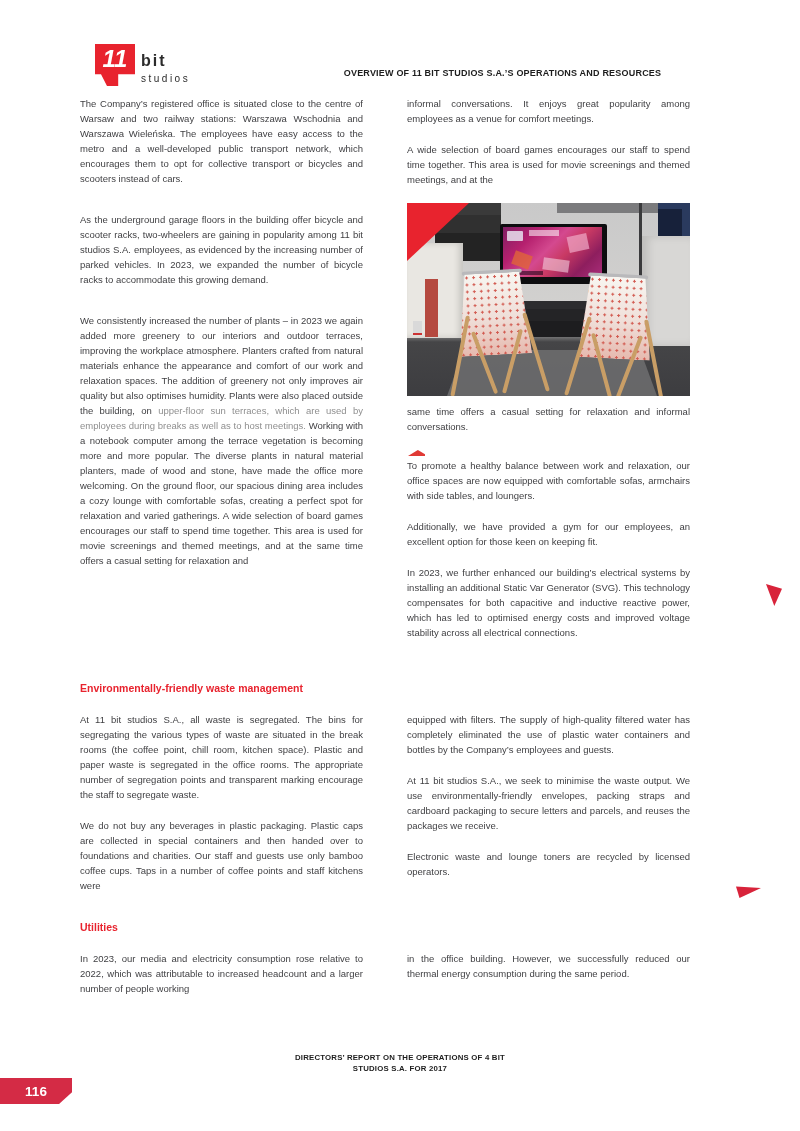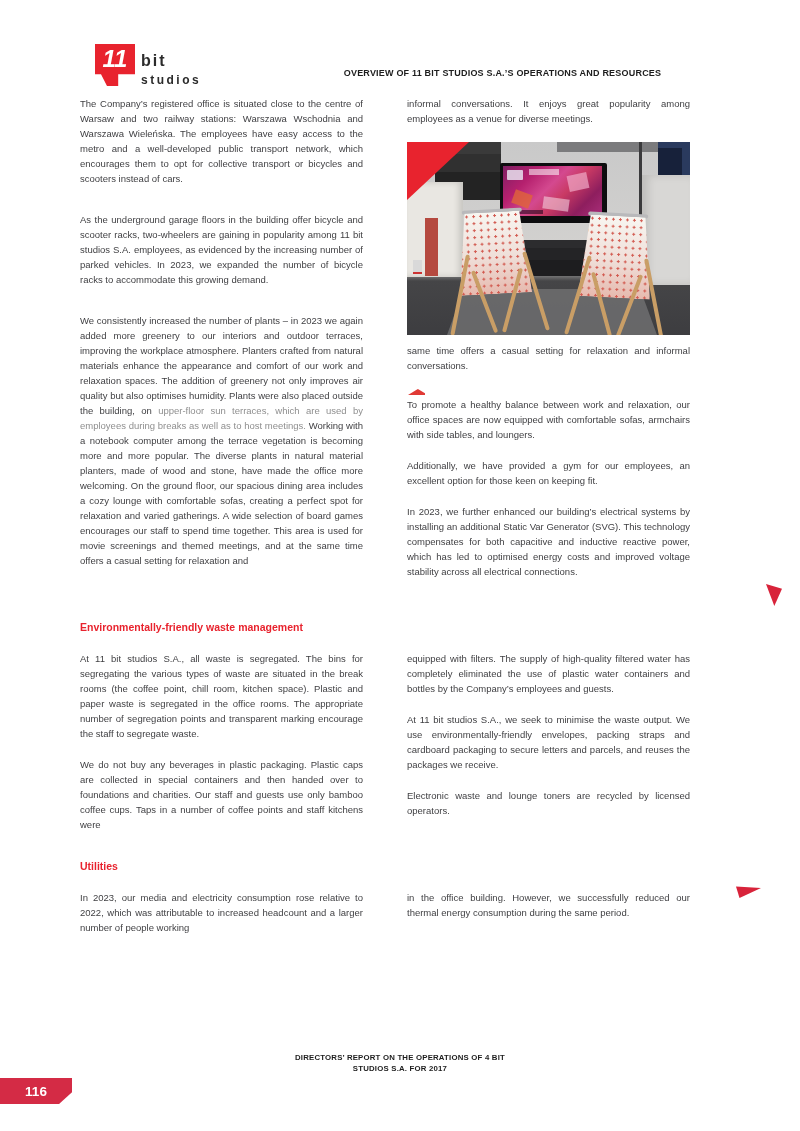--- a/index.html
+++ b/index.html
@@ -6,21 +6,21 @@
   .page{position:relative;width:796px;height:1131px;background:#fff;overflow:hidden;
         font-family:"Liberation Sans",sans-serif;color:#3f3f42;}
   
   .logo{position:absolute;left:95px;top:44px;display:flex;align-items:flex-start;}
   .logo-mark{position:relative;width:40px;height:42px;background:#e8232e;
              clip-path:polygon(0 0,100% 0,100% 72%,58% 72%,58% 100%,30% 100%,15% 72%,0 72%);
              color:#fff;font-weight:bold;font-size:24px;font-style:italic;
              display:flex;align-items:flex-start;justify-content:center;line-height:30px;}
   .logo-text{margin-left:6px;padding-top:6px;}
   .logo-bit{font-weight:bold;font-size:16px;line-height:22px;letter-spacing:2px;color:#2b2b2b;}
-  .logo-sub{font-weight:bold;font-size:12px;letter-spacing:2.5px;color:#2b2b2b;margin-top:1px;}
+  .logo-sub{font-weight:normal;font-size:10px;letter-spacing:2.5px;color:#2b2b2b;margin-top:1px;}
   .header-title{position:absolute;left:300px;top:68px;width:405px;text-align:center;
                 font-weight:bold;font-size:9px;letter-spacing:.2px;color:#1d1d1d;}
   
   .content{position:absolute;left:80px;top:96px;width:610px;}
   .two-col{display:grid;grid-template-columns:283px 283px;column-gap:44px;}
   p.body{margin:0 0 16px 0;font-size:9.5px;line-height:15px;text-align:justify;}
   p.body.mb-lg{margin-bottom:26px;}
   .muted{color:#8f8f8f;}
   h2.red{margin:26px 0 18px 0;font-size:10.5px;font-weight:bold;color:#e8232e;}
   h2.red.small-gap{margin-top:12px;}
@@ -101,21 +101,22 @@
 
   <div class="content">
 
     <div class="two-col">
       <div>
         <p class="body mb-lg">The Company’s registered office is situated close to the centre of Warsaw and two railway stations: Warszawa Wschodnia and Warszawa Wieleńska. The employees have easy access to the metro and a well-developed public transport network, which encourages them to opt for collective transport or bicycles and scooters instead of cars.</p>
         <p class="body mb-lg">As the underground garage floors in the building offer bicycle and scooter racks, two-wheelers are gaining in popularity among 11 bit studios S.A. employees, as evidenced by the increasing number of parked vehicles. In 2023, we expanded the number of bicycle racks to accommodate this growing demand.</p>
         <p class="body"><span>We consistently increased the number of plants – in 2023 we again added more greenery to our interiors and outdoor terraces, improving the workplace atmosphere. Planters crafted from natural materials enhance the appearance and comfort of our work and relaxation spaces. The addition of greenery not only improves air quality but also optimises humidity. Plants were also placed outside the building, on </span><span class="muted">upper-floor sun terraces, which are used by employees during breaks as well as to host meetings. </span><span>Working with a notebook computer among the terrace vegetation is becoming more and more popular. The diverse plants in natural material planters, made of wood and stone, have made the office more welcoming. On the ground floor, our spacious dining area includes a cozy lounge with comfortable sofas, creating a perfect spot for relaxation and varied gatherings. A wide selection of board games encourages our staff to spend time together. This area is used for movie screenings and themed meetings, and at the same time offers a casual setting for relaxation and</span></p>
       </div>
       <div>
-        <p class="body">informal conversations. It enjoys great popularity among employees as a venue for diverse meetings.</p>
+        <p class="body">informal conversations. It enjoys great popularity among employees as a venue for comfort meetings.</p>
+        <p class="body">A wide selection of board games encourages our staff to spend time together. This area is used for movie screenings and themed meetings, and at the</p>
 
         <div class="photo">
           <div class="ph ph-ceiling"></div>
           <div class="ph ph-shelf-tl"></div>
           <div class="ph ph-cab-left"></div>
           <div class="ph ph-red-panel"></div>
           <div class="ph ph-sticker"></div>
           <div class="ph ph-poster"></div>
           <div class="ph ph-wall-r"></div>
           <div class="ph ph-door"></div>

